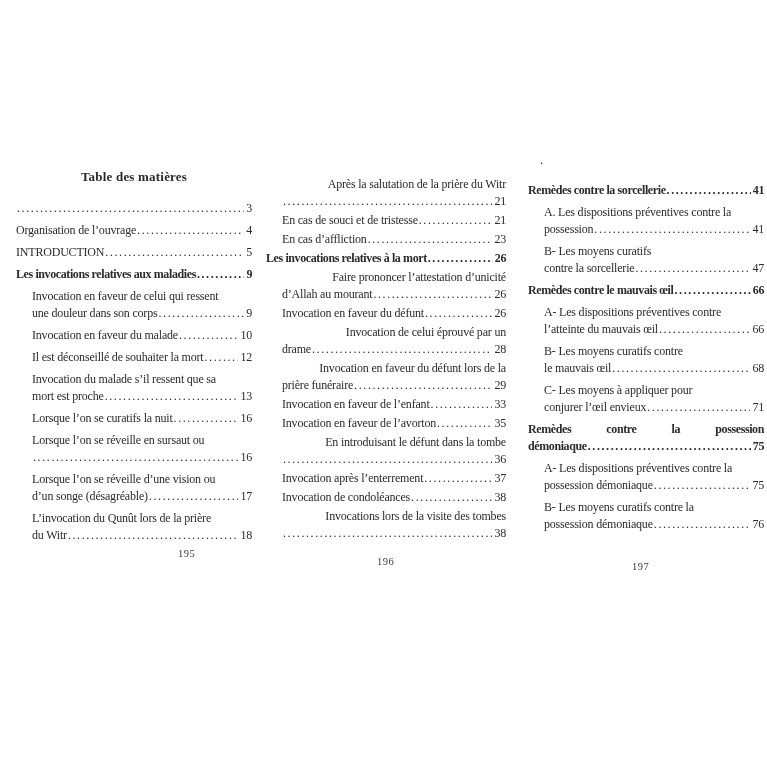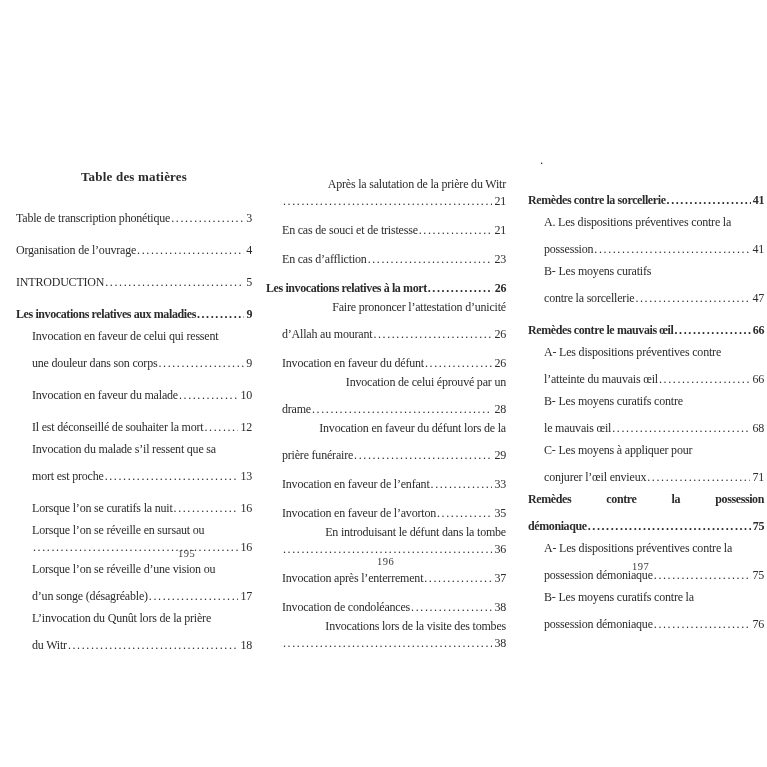--- a/index.html
+++ b/index.html
@@ -19,21 +19,21 @@
     font-size:13px;font-weight:bold;text-align:center;
     letter-spacing:0.2px;margin-bottom:15px;color:#2b2b2b;
   }
   .entry{margin-bottom:5px;}
   .col[data-col="1"] .entry{margin-bottom:2px;text-align:right;}
   .entry.indent{padding-left:16px;}
   .entry.bold{font-weight:bold;letter-spacing:-0.4px;}
   .line{white-space:nowrap;}
   .line.justify{text-align:justify;text-align-last:justify;white-space:normal;}
   .line.last{display:flex;align-items:baseline;}
-  .line.last .t{white-space:nowrap;flex:0 0 auto;margin-top:10px;}
+  .line.last .t{white-space:nowrap;flex:0 0 auto;}
   .dots{flex:1 1 auto;overflow:hidden;white-space:nowrap;min-width:6px;margin:0 2px 0 1px;}
   .dots::after{
     content:"..........................................................................................................";
     letter-spacing:1.6px;
   }
   .pg{flex:0 0 auto;white-space:nowrap;}
   .footer{position:absolute;font-size:10.5px;color:#3a3a3a;letter-spacing:0.5px;}
   .footer[data-col-footer="0"]{left:178px;top:548px;}
   .footer[data-col-footer="1"]{left:377px;top:556px;}
   .footer[data-col-footer="2"]{left:632px;top:561px;}
@@ -44,21 +44,20 @@
 
 <div class="canvas">
 
   <span class="stray">.</span>
 
   <div class="col" data-col="0">
     <div class="doc-title">Table des matières</div>
     <div class="entries">
         <div class="entry">
           <div class="line last">
-            <span class="t">Table de transcription phonétique</span>
             <span class="dots"></span>
             <span class="pg">3</span>
           </div>
         </div>
         <div class="entry">
           <div class="line last">
             <span class="t">Organisation de l’ouvrage</span>
             <span class="dots"></span>
             <span class="pg">4</span>
           </div>

